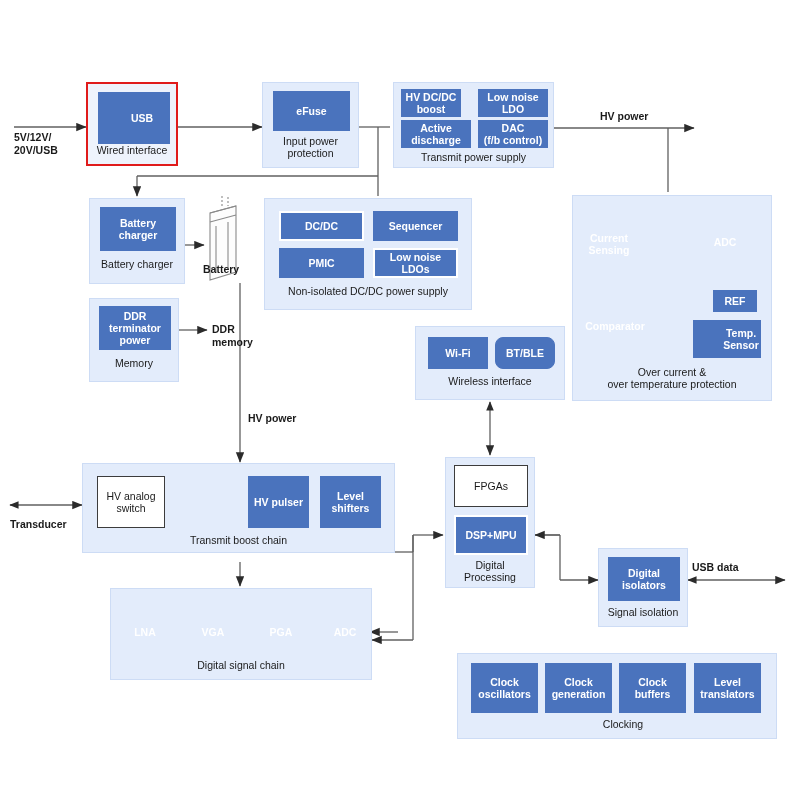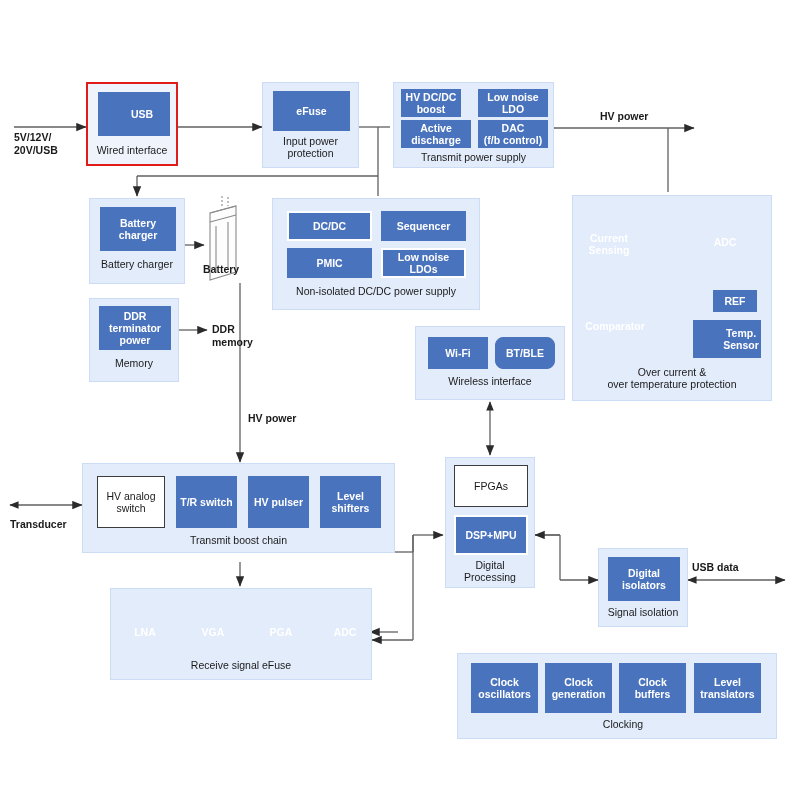--- a/index.html
+++ b/index.html
@@ -139,21 +139,21 @@
       <polygon points="130,597 170,632 130,667"></polygon>
       <rect x="192" y="597" width="4" height="70"></rect>
       <polygon points="198,597 238,632 198,667"></polygon>
       <rect x="260" y="597" width="4" height="70"></rect>
       <polygon points="266,597 306,632 266,667"></polygon>
       <polygon points="333,608 366,608 366,658 333,658 317,633"></polygon>
     </g>
   </svg>
 
   <div class="group redframe" style="left:86px; top:82px; width:92px; height:84px;">
-    <div class="chip" style="left:10px; top:8px; width:72px; height:44px;padding-left:16px;">USB</div>
+    <div class="chip" style="left:10px; top:8px; width:72px; height:52px;padding-left:16px;">USB</div>
     <div class="group-label" style="top:60px;">Wired interface</div>
   </div>
 
   <div class="group" style="left:262px; top:82px; width:97px; height:86px;">
     <div class="chip" style="left:10px; top:8px; width:77px; height:40px;">eFuse</div>
     <div class="group-label wrap" style="top:52px; white-space:pre-line;">Input power
 protection</div>
   </div>
 
   <div class="group" style="left:393px; top:82px; width:161px; height:86px;">
@@ -167,21 +167,21 @@
 (f/b control)</div>
     <div class="group-label" style="top:68px;">Transmit power supply</div>
   </div>
 
   <div class="group" style="left:89px; top:198px; width:96px; height:86px;">
     <div class="chip" style="left:10px; top:8px; width:76px; height:44px; white-space:pre-line;">Battery
 charger</div>
     <div class="group-label" style="top:59px;">Battery charger</div>
   </div>
 
-  <div class="group" style="left:272px; top:198px; width:208px; height:112px;padding-left:40px;">
+  <div class="group" style="left:264px; top:198px; width:208px; height:112px;padding-left:40px;">
     <div class="chip inner" style="left:14px; top:12px; width:85px; height:30px;">DC/DC</div>
     <div class="chip" style="left:108px; top:12px; width:85px; height:30px;">Sequencer</div>
     <div class="chip" style="left:14px; top:49px; width:85px; height:30px;">PMIC</div>
     <div class="chip inner" style="left:108px; top:49px; width:85px; height:30px; white-space:pre-line;">Low noise
 LDOs</div>
     <div class="group-label" style="top:86px;">Non-isolated DC/DC power supply</div>
   </div>
 
   <div class="group" style="left:89px; top:298px; width:90px; height:84px;">
     <div class="chip" style="left:9px; top:7px; width:72px; height:44px; white-space:pre-line;">DDR
@@ -205,29 +205,28 @@
   </div>
 
   <div class="shapelbl" style="left:580px; top:232px; width:58px; white-space:pre-line;">Current
 Sensing</div>
   <div class="shapelbl" style="left:700px; top:236px; width:50px;">ADC</div>
   <div class="shapelbl" style="left:577px; top:320px; width:76px;">Comparator</div>
 
   <div class="group" style="left:82px; top:463px; width:313px; height:90px;">
     <div class="chip white" style="left:14px; top:12px; width:68px; height:52px; white-space:pre-line;">HV analog
 switch</div>
-    <div class="chip" style="left:93px; top:12px; width:61px; height:52px;">T/R switch</div>
     <div class="chip" style="left:165px; top:12px; width:61px; height:52px;">HV pulser</div>
     <div class="chip" style="left:237px; top:12px; width:61px; height:52px; white-space:pre-line;">Level
 shifters</div>
     <div class="group-label" style="top:70px;">Transmit boost chain</div>
   </div>
 
   <div class="group" style="left:110px; top:588px; width:262px; height:92px;">
-    <div class="group-label" style="top:70px;">Receive signal eFuse</div>
+    <div class="group-label" style="top:70px;">Digital signal chain</div>
   </div>
   <div class="shapelbl" style="left:126px; top:626px; width:38px;">LNA</div>
   <div class="shapelbl" style="left:194px; top:626px; width:38px;">VGA</div>
   <div class="shapelbl" style="left:262px; top:626px; width:38px;">PGA</div>
   <div class="shapelbl" style="left:326px; top:626px; width:38px;">ADC</div>
 
   <div class="group" style="left:445px; top:457px; width:90px; height:131px;">
     <div class="chip white" style="left:8px; top:7px; width:74px; height:42px;">FPGAs</div>
     <div class="chip inner" style="left:8px; top:57px; width:74px; height:40px;">DSP+MPU</div>
     <div class="group-label" style="top:101px; white-space:pre-line;">Digital

